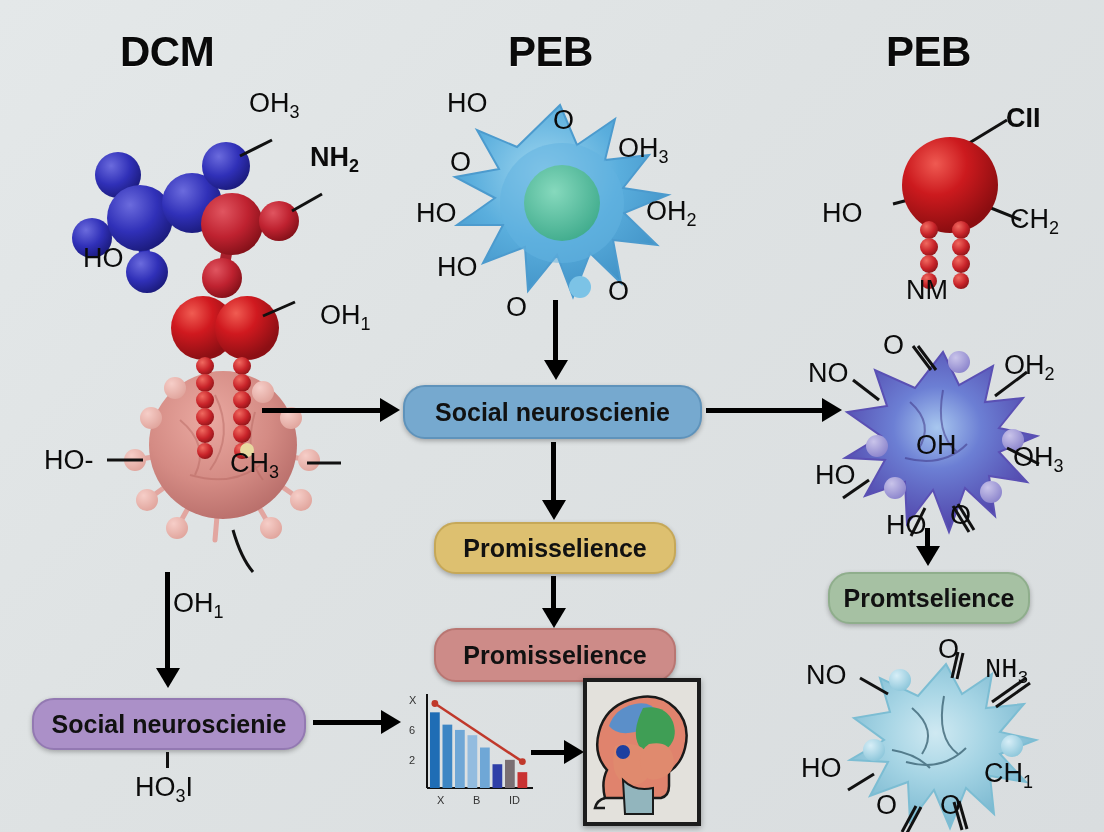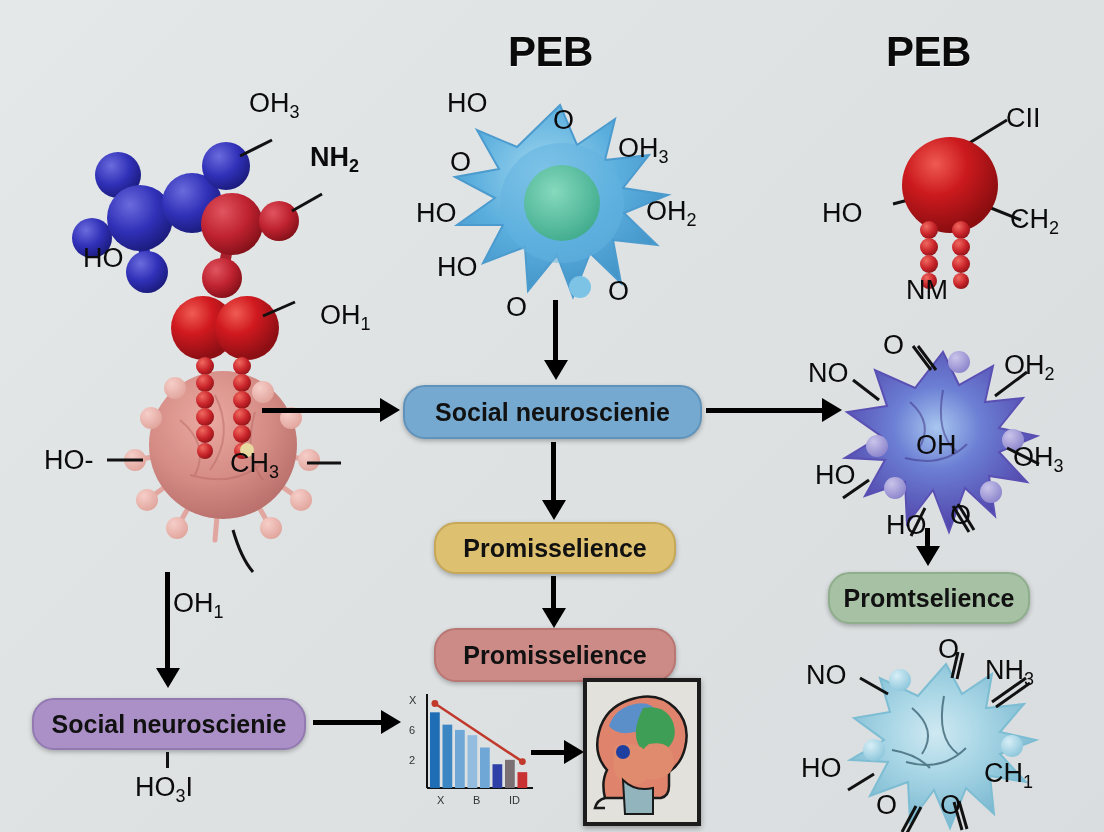--- a/index.html
+++ b/index.html
@@ -72,20 +72,21 @@
     border: 4px solid #1c1c1c;
     background: #e3e1dc;
     box-shadow: 0 2px 6px rgba(0,0,0,.35);
   }
 </style>
 </head>
 <body>
 
 <div id="canvas">
 
+  <div class="ttl" style="left:120px; top:28px;">DCM</div>
   <div class="ttl" style="left:508px; top:28px;">PEB</div>
   <div class="ttl" style="left:886px; top:28px;">PEB</div>
 
   <div class="mol" style="left:40px; top:90px;">
     <svg width="330" height="200" viewBox="0 0 330 200">
       <defs>
         <radialGradient id="gblue" cx="35%" cy="30%" r="75%">
           <stop offset="0%" stop-color="#6b6bdd"></stop>
           <stop offset="55%" stop-color="#3030b8"></stop>
           <stop offset="100%" stop-color="#1a1a7a"></stop>
@@ -179,21 +180,21 @@
           <circle cx="74" cy="147" r="9" fill="url(#gbead)"></circle>
         <circle cx="74" cy="164" r="9" fill="url(#gbead)"></circle>
           <circle cx="74" cy="181" r="8" fill="url(#gbead)"></circle>
         <circle cx="106" cy="130" r="9" fill="url(#gbead)"></circle>
           <circle cx="106" cy="147" r="9" fill="url(#gbead)"></circle>
         <circle cx="106" cy="164" r="9" fill="url(#gbead)"></circle>
           <circle cx="106" cy="181" r="8" fill="url(#gbead)"></circle>
       </g>
     </svg>
   </div>
-  <div class="lbl" style="left:1006px; top:103px;">CII</div>
+  <div class="lbl" style="left:1006px; top:103px;font-weight:bold;">CII</div>
   <div class="lbl" style="left:822px; top:198px;">HO</div>
   <div class="lbl" style="left:1010px; top:204px;">CH<sub>2</sub></div>
   <div class="lbl" style="left:906px; top:275px;">NM</div>
 
   <div class="mol" style="left:95px; top:300px;">
     <svg width="260" height="290" viewBox="0 0 260 290">
       <defs>
         <radialGradient id="gvirusbody" cx="40%" cy="33%" r="70%">
           <stop offset="0%" stop-color="#eaa9a1"></stop>
           <stop offset="60%" stop-color="#d48b84"></stop>
@@ -357,21 +358,21 @@
         <line x1="34" y1="124" x2="8" y2="140"></line>
         <line x1="76" y1="156" x2="62" y2="182"></line>
           <line x1="81" y1="157" x2="67" y2="183"></line>
         <line x1="114" y1="152" x2="122" y2="180"></line>
           <line x1="119" y1="151" x2="127" y2="179"></line>
       </g>
     </svg>
   </div>
   <div class="lbl" style="left:938px; top:634px;">O</div>
   <div class="lbl" style="left:806px; top:660px;">NO</div>
-  <div class="lbl" style="left:985px; top:655px;">NH<sub>3</sub></div>
+  <div class="lbl" style="left:985px; top:655px;font-family:Liberation Mono, monospace;">NH<sub>3</sub></div>
   <div class="lbl" style="left:801px; top:753px;">HO</div>
   <div class="lbl" style="left:984px; top:758px;">CH<sub>1</sub></div>
   <div class="lbl" style="left:876px; top:790px;">O</div>
   <div class="lbl" style="left:940px; top:790px;">O</div>
 
   <div class="box" style="left:403px; top:385px; width:295px; height:50px; background:#76a9cf; border:2px solid #5f93bb;">Social neuroscienie</div>
 
   <div class="box" style="left:434px; top:522px; width:238px; height:48px; background:#ddc070; border:2px solid #c6a858;">Promisselience</div>
 
   <div class="box" style="left:434px; top:628px; width:238px; height:50px; background:#cd8b88; border:2px solid #b97672;">Promisselience</div>

